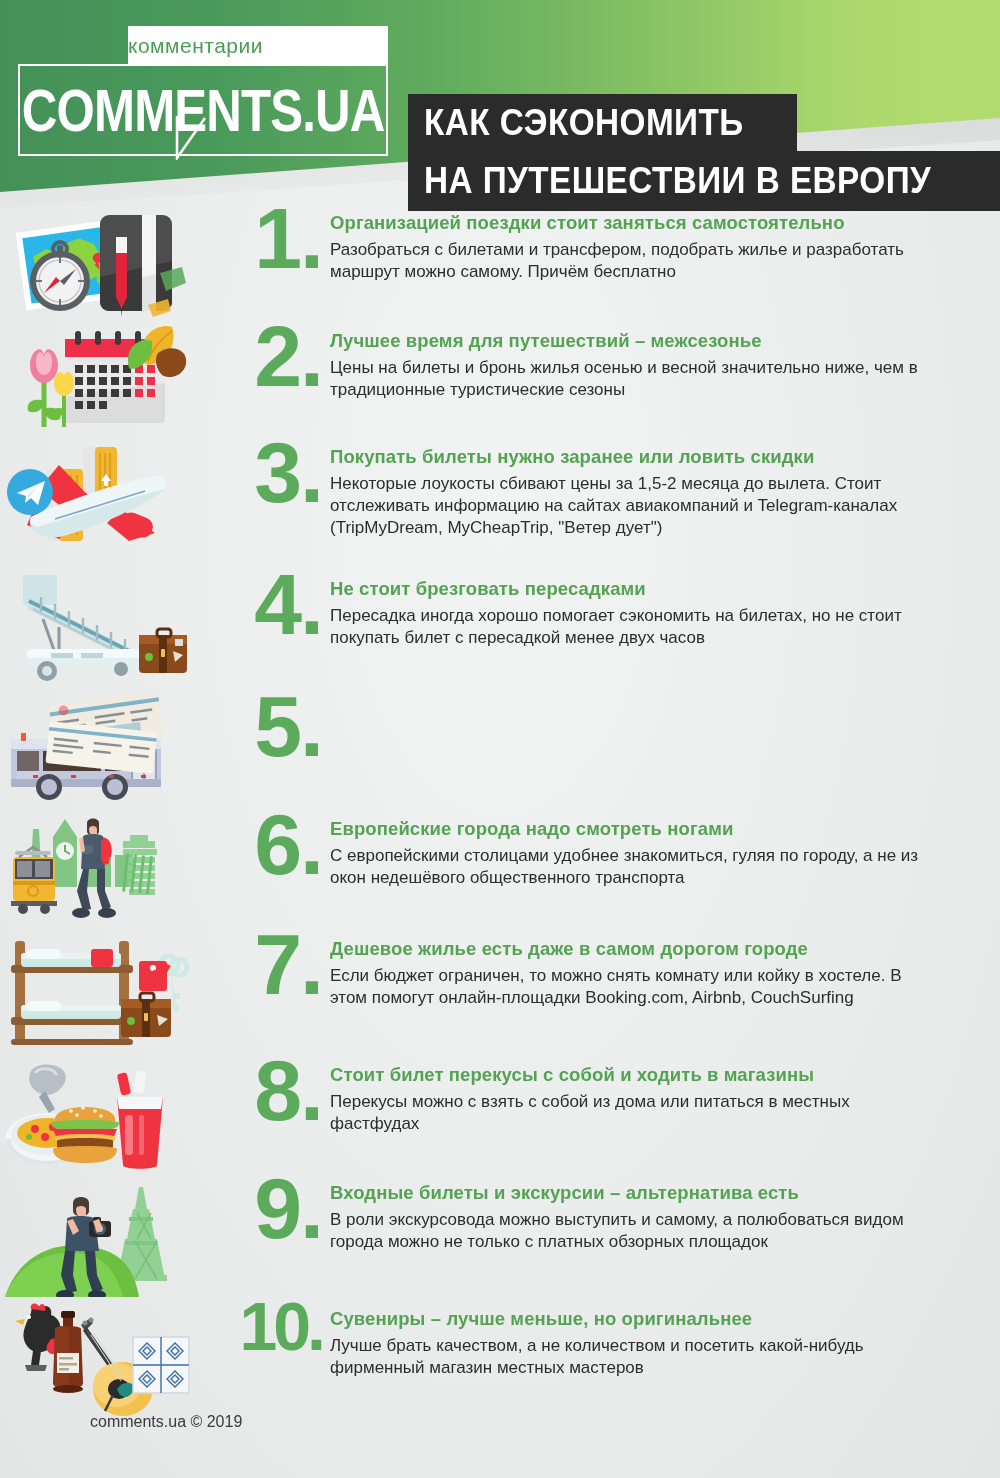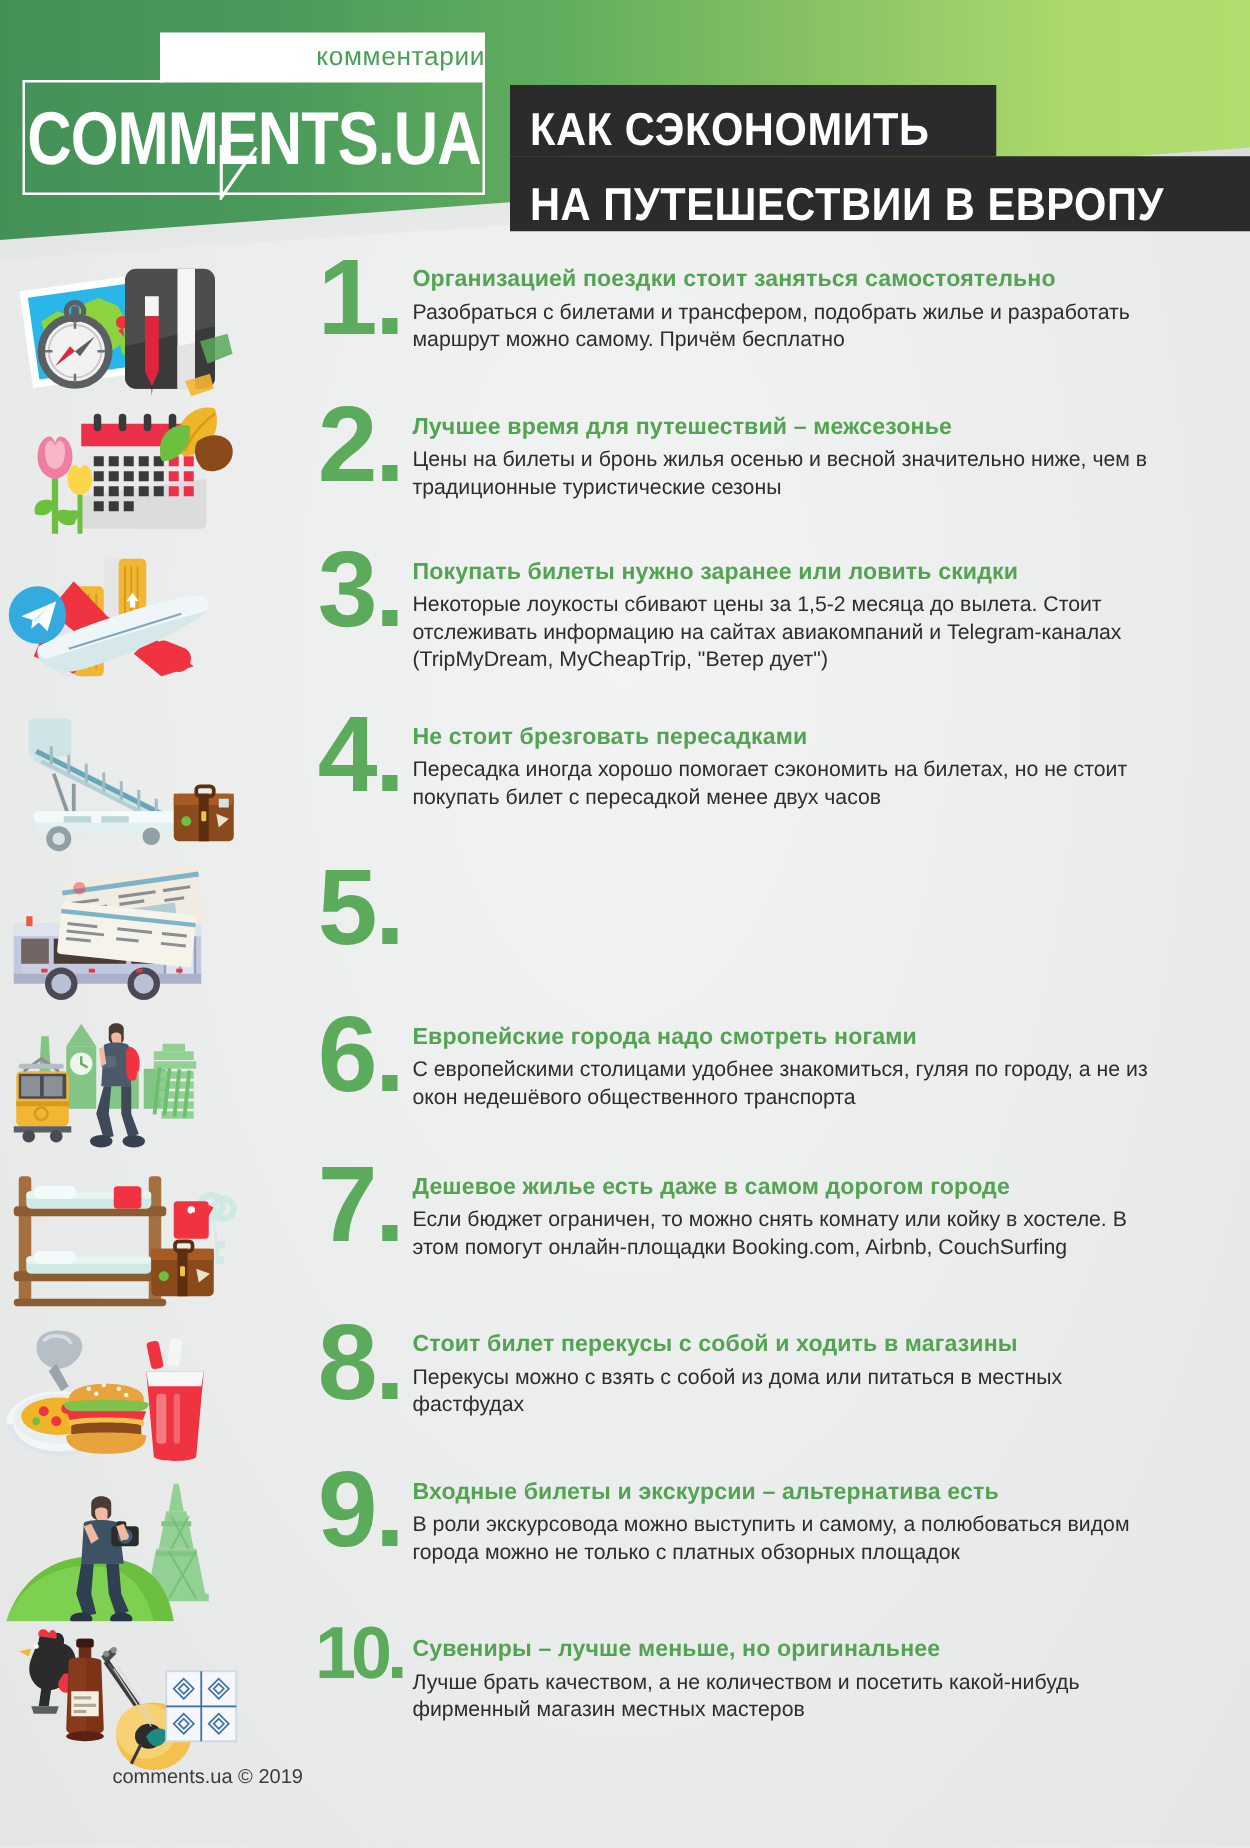--- a/index.html
+++ b/index.html
@@ -40,21 +40,21 @@
 
   
   .logo-wrap {
     position:absolute; left:18px; top:26px; z-index:5;
     width:370px;
   }
   .logo-top {
     background:#ffffff;
     height:40px;
     margin-left:110px;
-    display:flex; align-items:center; justify-content:flex-end;
+    display:flex; align-items:center; justify-content:flex-start;
     border:0;
   }
   .logo-top span {
     color:#4a9e55;
     font-size:21px;
     letter-spacing:0.5px;
     font-family:"Liberation Sans", sans-serif;
   }
   .logo-box {
     position:relative;
@@ -84,22 +84,23 @@
   }
   .logo-tail svg { display:block; }
 
   
   .title-box {
     position:absolute; z-index:6;
     background:#2b2b2b;
     color:#ffffff;
     font-family:"Liberation Sans Narrow","Liberation Sans", sans-serif;
     font-weight:bold;
-    display:flex; align-items:flex-end;
+    display:flex; align-items:center;
     white-space:nowrap;
+    margin-top:26px;
   }
   .title-line1 {
     left:408px; top:68px; height:57px; padding:0 18px 0 16px;
     font-size:37px; letter-spacing:0.5px;
   }
   .title-line2 {
     left:408px; top:125px; height:60px; padding:0 18px 0 16px;
     font-size:37px; letter-spacing:0.5px;
   }
   .title-line1 span, .title-line2 span { transform:scaleX(0.90); display:inline-block; transform-origin:left center;}
@@ -169,21 +170,21 @@
   .row.r3 { height:132px; }
   .row.r4 { height:122px; }
   .row.r5 { height:118px; }
   .row.r6 { height:120px; }
   .row.r7 { height:126px; }
   .row.r8 { height:118px; }
   .row.r9 { height:126px; }
   .row.r10 { height:120px; }
 
   .numwrap { position:relative; }
-  .num10 { font-size:59px; letter-spacing:-4px; }
+  .num10 { font-size:68px; letter-spacing:-4px; }
 
   
   .num-cell { margin-top:-6px; }
 </style>
 </head>
 <body>
 
 <div id="page">
 
   <div class="header-band"></div>

